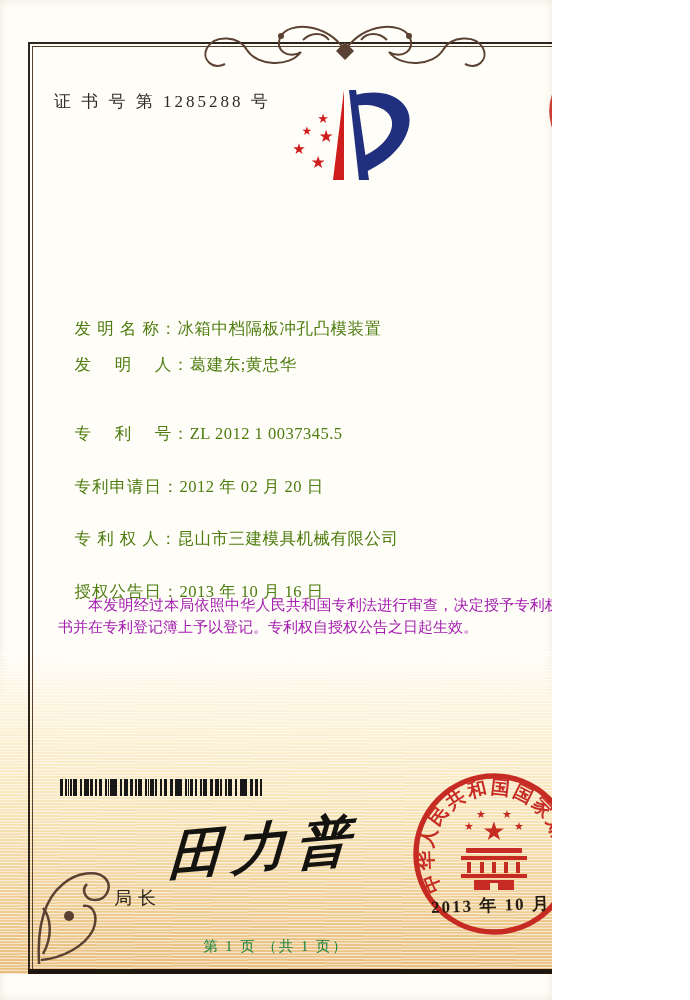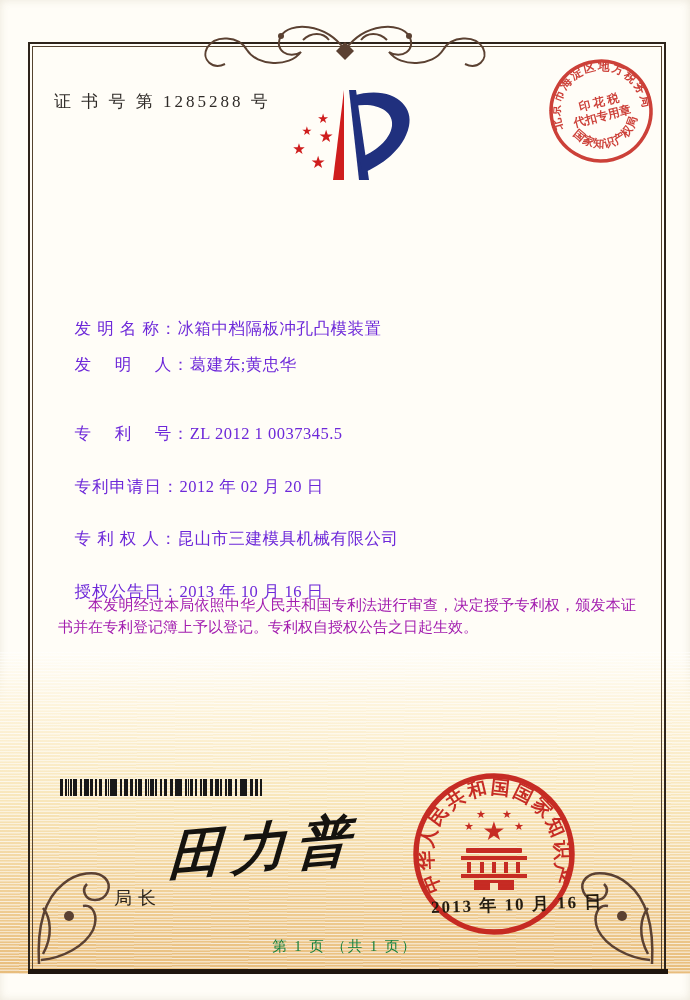--- a/index.html
+++ b/index.html
@@ -1,17 +1,17 @@
 <!DOCTYPE html>
 <html><head>
 <meta charset="utf-8">
 <style>
   html,body{margin:0;padding:0;background:#ffffff;}
   .sheet{
-    position:relative;width:690px;height:1000px;overflow:hidden;
+    position:relative;width:552px;height:1000px;overflow:hidden;
     background:#fffdf7;
     box-shadow:inset 0 0 8px rgba(120,100,60,.15);
     font-family:"Liberation Serif","DejaVu Serif",serif;
   }
   
   .lower-bg{
     position:absolute;left:0;right:0;top:652px;height:322px;z-index:1;
     background:linear-gradient(to bottom,
       rgba(253,246,227,0) 0%, #fdf3da 18%, #f8e6ba 46%, #f0d098 74%, #e8bd7c 100%);
   }
@@ -32,21 +32,21 @@
 
   .cert-no{position:absolute;left:54px;top:90px;z-index:5;font-size:17px;letter-spacing:3px;color:#2f2b28;white-space:pre;}
 
   .logo{position:absolute;left:272px;top:78px;width:150px;height:114px;z-index:5;}
 
   .tax-stamp{position:absolute;left:546px;top:56px;width:110px;height:110px;z-index:6;transform:rotate(-14deg);opacity:.93;}
 
   .title{position:absolute;left:0;right:0;top:192px;z-index:5;text-align:center;
     font-size:38px;font-weight:700;letter-spacing:24px;text-indent:24px;color:#17120e;}
 
-  .field-row{position:absolute;left:58px;z-index:5;font-size:16.5px;color:#6d28d9;white-space:pre;}
+  .field-row{position:absolute;left:58px;z-index:5;font-size:16.5px;color:#4d7c0f;white-space:pre;}
   .field-row .lbl{letter-spacing:1px;}
   .field-row .val{letter-spacing:.5px;}
 
   .paragraphs{position:absolute;left:58px;top:594px;width:578px;z-index:5;
     font-size:15px;line-height:22px;color:#a21caf;text-align:justify;}
   .paragraphs p{margin:0;text-indent:2em;}
 
   .barcode{position:absolute;left:60px;top:779px;width:202px;height:17px;z-index:5;
     background:
       repeating-linear-gradient(90deg,#181818 0 2px,rgba(0,0,0,0) 2px 5px),

